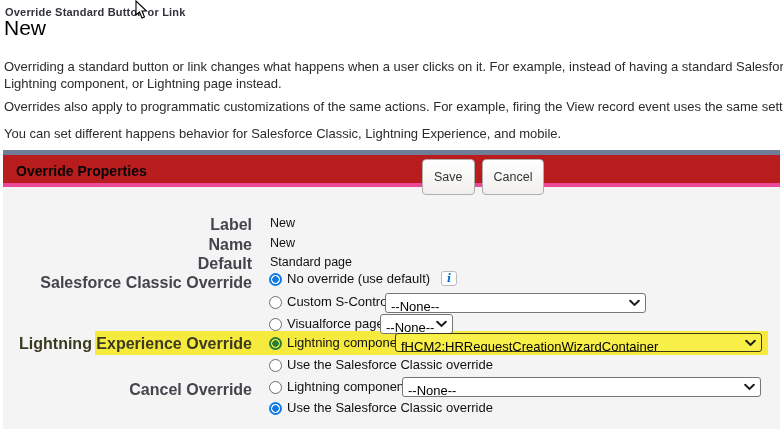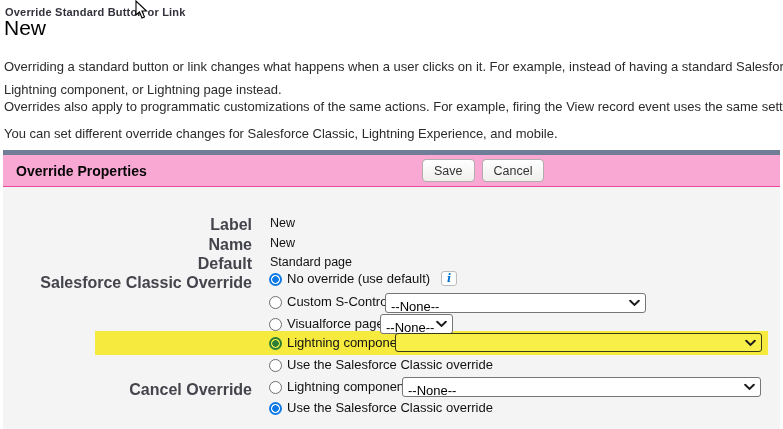--- a/index.html
+++ b/index.html
@@ -8,24 +8,24 @@
   #screen { position:relative; width:783px; height:429px; overflow:hidden; background:#fff; }
 
   .breadcrumb { position:absolute; left:5px; top:6px; font-size:11px; font-weight:700; color:#32323c; letter-spacing:.2px; }
   .page-title { position:absolute; left:4px; top:16px; font-size:21px; font-weight:400; color:#000; }
   .para { position:absolute; left:4px; font-size:13px; color:#2b2b2b; white-space:nowrap; }
 
   .cursor { position:absolute; left:133px; top:0px; width:16px; height:20px; }
 
   .panel { position:absolute; left:3px; top:150px; width:777px; height:279px; background:#f4f4f4; }
   .panel-topbar { position:absolute; left:0; top:0; width:100%; height:5px; background:#6f7d97; }
-  .panel-header { position:absolute; left:0; top:5px; width:100%; height:32px; background:#f9a8d4; border-bottom:1px solid #ec4899; }
+  .panel-header { position:absolute; left:0; top:5px; width:100%; height:32px; background:#b91c1c; border-bottom:4px solid #ec4899; }
   .panel-title { position:absolute; left:13px; top:8px; font-size:14px; font-weight:700; color:#080707; }
   .btn-group { position:absolute; left:419px; top:4px; display:flex; gap:7px; }
-  .btn { height:23px; padding:0 11px; font-size:12.5px; color:#333; background:linear-gradient(#ffffff,#f0efee);
+  .btn { height:36px; padding:0 11px; font-size:12.5px; color:#333; background:linear-gradient(#ffffff,#f0efee);
          border:1px solid #b0adab; border-radius:4px; display:flex; align-items:center; cursor:pointer; }
 
   .form-label { position:absolute; left:0; width:249px; text-align:right; font-size:16px; font-weight:700; color:#44444c; white-space:nowrap; }
   .form-value { position:absolute; left:267px; font-size:12.5px; color:#111; white-space:nowrap; }
 
   .opt-row { position:absolute; left:266px; display:flex; align-items:flex-end; gap:5px; font-size:13px; color:#111; white-space:nowrap; }
   .radio { width:13px; height:13px; border-radius:50%; border:1px solid #6e6e6e; background:#fff; flex:0 0 13px; }
   .radio.sel { border:2px solid #0f7ae5; background:radial-gradient(circle,#0f7ae5 0 3px,#fff 3.5px); }
   .radio.sel-green { border:2px solid #2c7d36; background:radial-gradient(circle,#2c7d36 0 3px,#eef04a 3.5px); }
 
@@ -49,23 +49,23 @@
 
   <div class="breadcrumb">Override Standard Button or Link</div>
 
   <svg class="cursor" viewBox="0 0 16 20">
     <path d="M3 1 L3 15 L6.5 12 L9 18 L11.5 17 L9 11 L13.5 11 Z" fill="#fff" stroke="#000" stroke-width="1.1"></path>
   </svg>
 
   <div class="page-title">New</div>
 
   <div class="para" style="top:59px">Overriding a standard button or link changes what happens when a user clicks on it. For example, instead of having a standard Salesforce page</div>
-  <div class="para" style="top:82px">Lightning component, or Lightning page instead.</div>
+  <div class="para" style="top:76px">Lightning component, or Lightning page instead.</div>
   <div class="para" style="top:99px">Overrides also apply to programmatic customizations of the same actions. For example, firing the View record event uses the same setting, and</div>
-  <div class="para" style="top:126px">You can set different override changes for Salesforce Classic, Lightning Experience, and mobile.</div>
+  <div class="para" style="top:126px">You can set different happens behavior for Salesforce Classic, Lightning Experience, and mobile.</div>
 
   <div class="panel">
     <div class="panel-topbar"></div>
 
     <div class="panel-header">
       <div class="panel-title">Override Properties</div>
       <div class="btn-group">
         <div class="btn">Save</div>
         <div class="btn">Cancel</div>
       </div>
@@ -109,26 +109,28 @@
     </div>
     <div class="select" style="left:377px; top:164px; width:73px;">
       <span>--None--</span>
       <span class="chev">
         <svg width="11" height="7" viewBox="0 0 11 7">
             <path d="M1.2 1.2l4.3 4.2 4.3-4.2" fill="none" stroke="#1b1b1b" stroke-width="2" stroke-linecap="round"></path>
           </svg>
       </span>
     </div>
 
+    <div class="form-label label-hl" style="top:185px">Lightning Experience Override</div>
 
     <div class="opt-row" style="top:185px">
       <span class="radio sel-green"></span>
       <span>Lightning component</span>
     </div>
     <div class="select in-hl" style="left:392px; top:183px; width:367px; height:19px;">
+      <span>fHCM2:HRRequestCreationWizardContainer</span>
       <span class="chev">
         <svg width="11" height="7" viewBox="0 0 11 7">
             <path d="M1.2 1.2l4.3 4.2 4.3-4.2" fill="none" stroke="#1b1b1b" stroke-width="2" stroke-linecap="round"></path>
           </svg>
       </span>
     </div>
 
     <div class="opt-row" style="top:207px">
       <span class="radio"></span>
       <span>Use the Salesforce Classic override</span>

